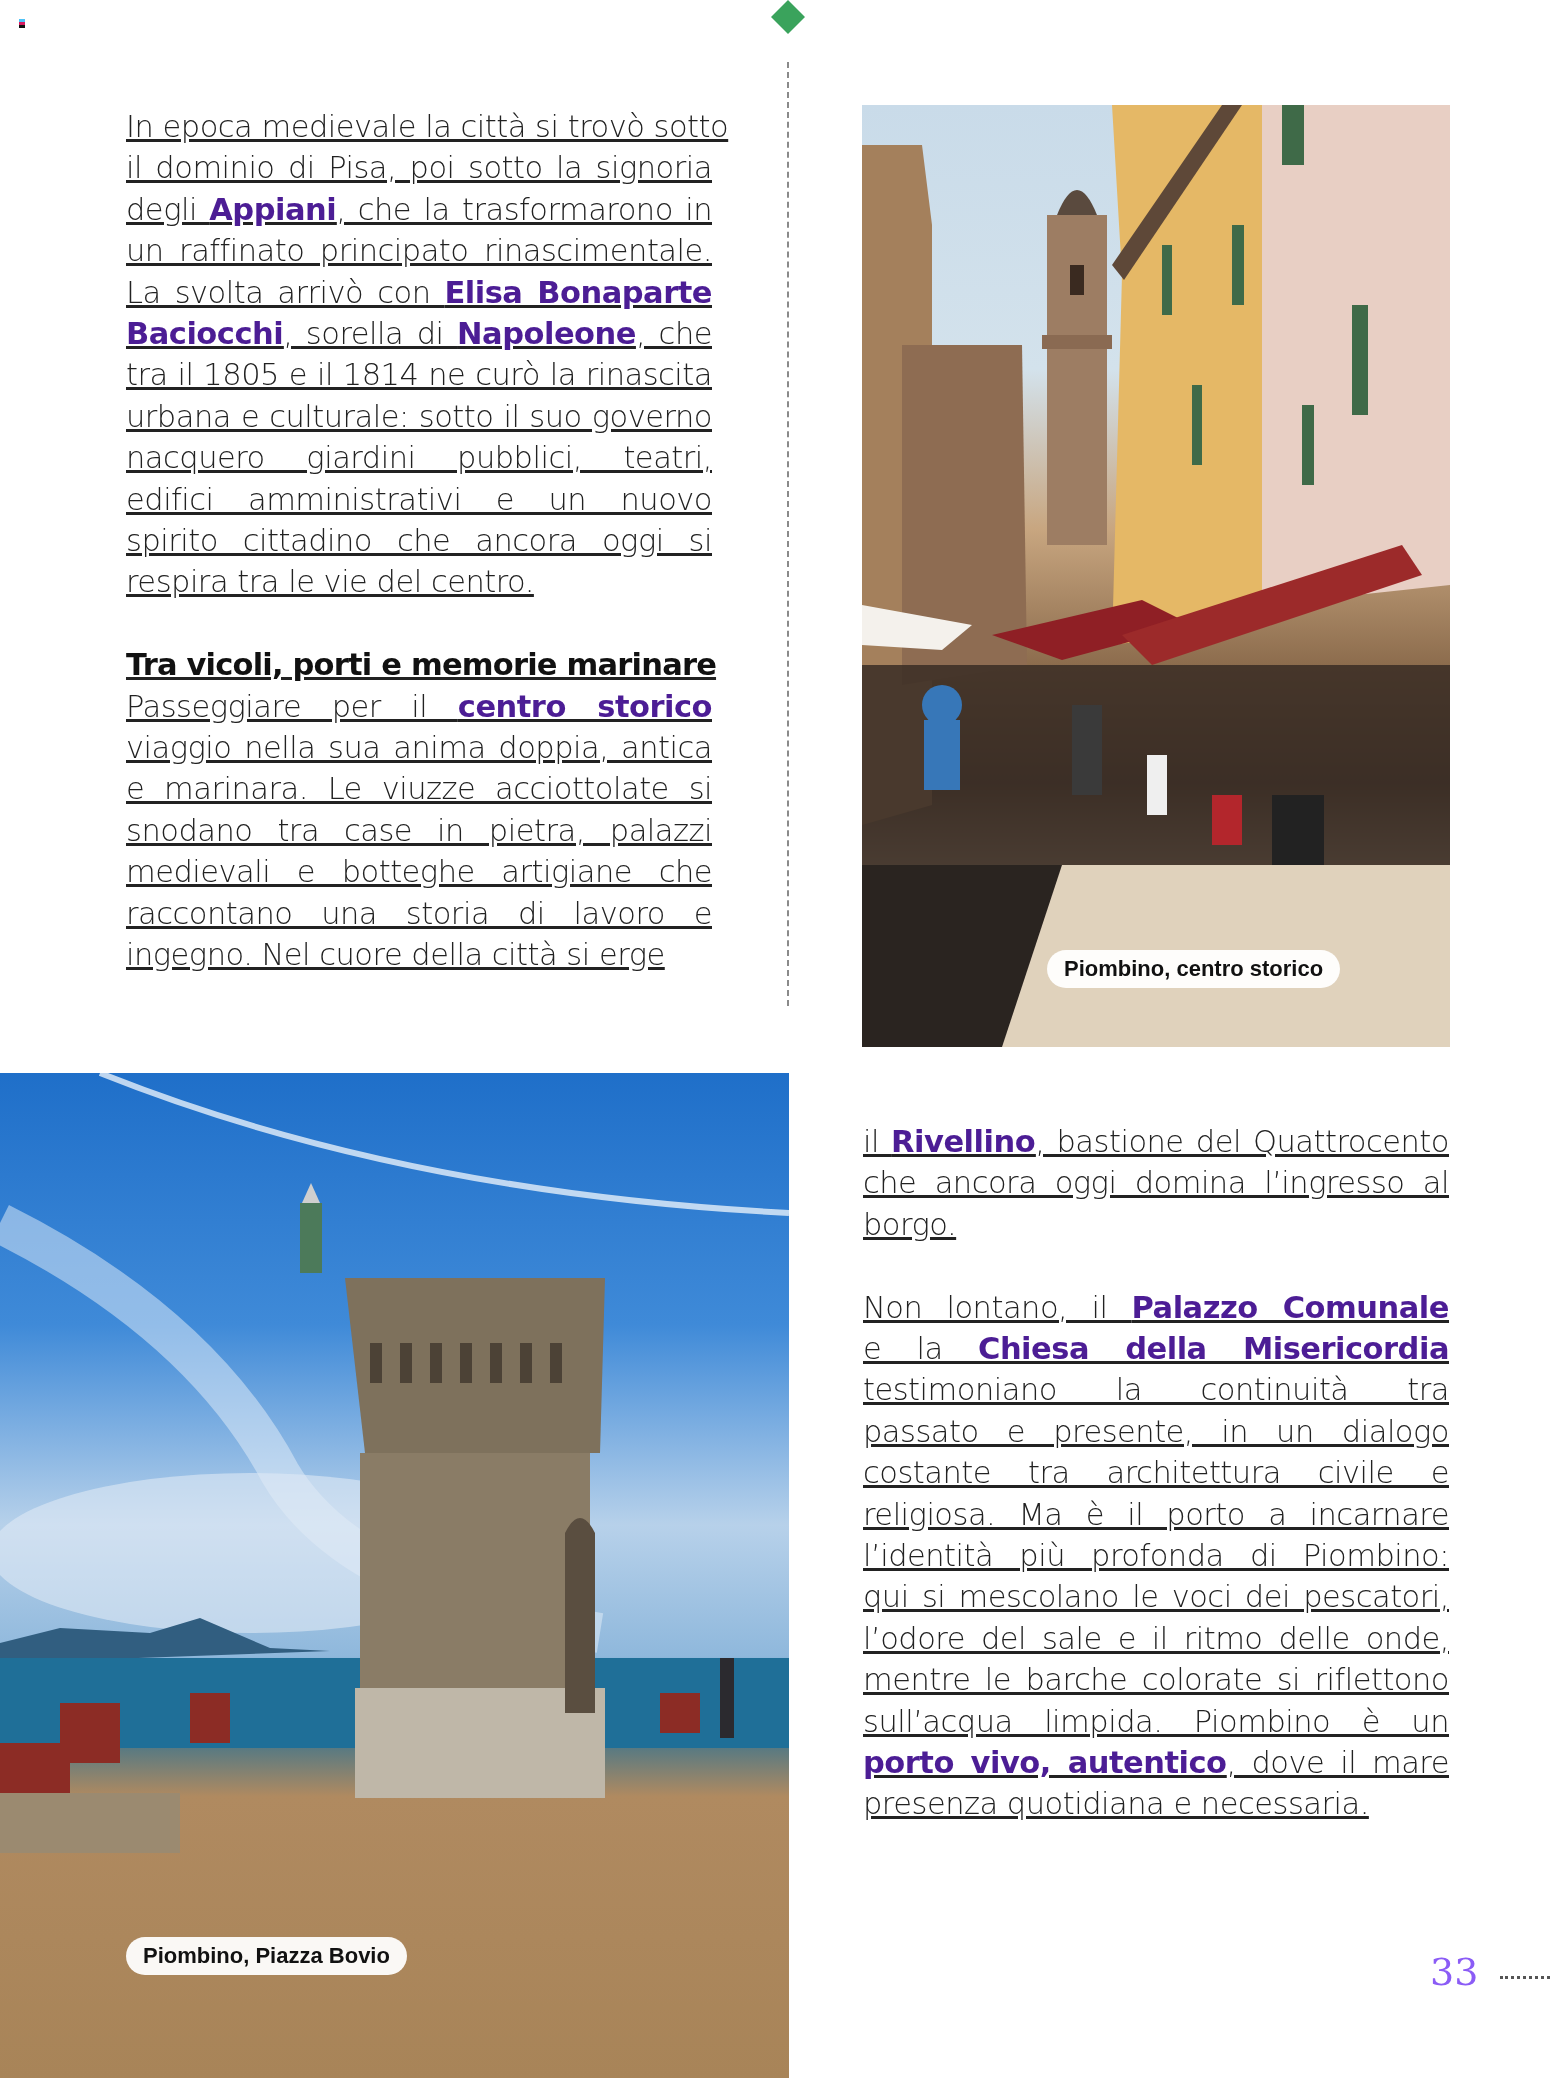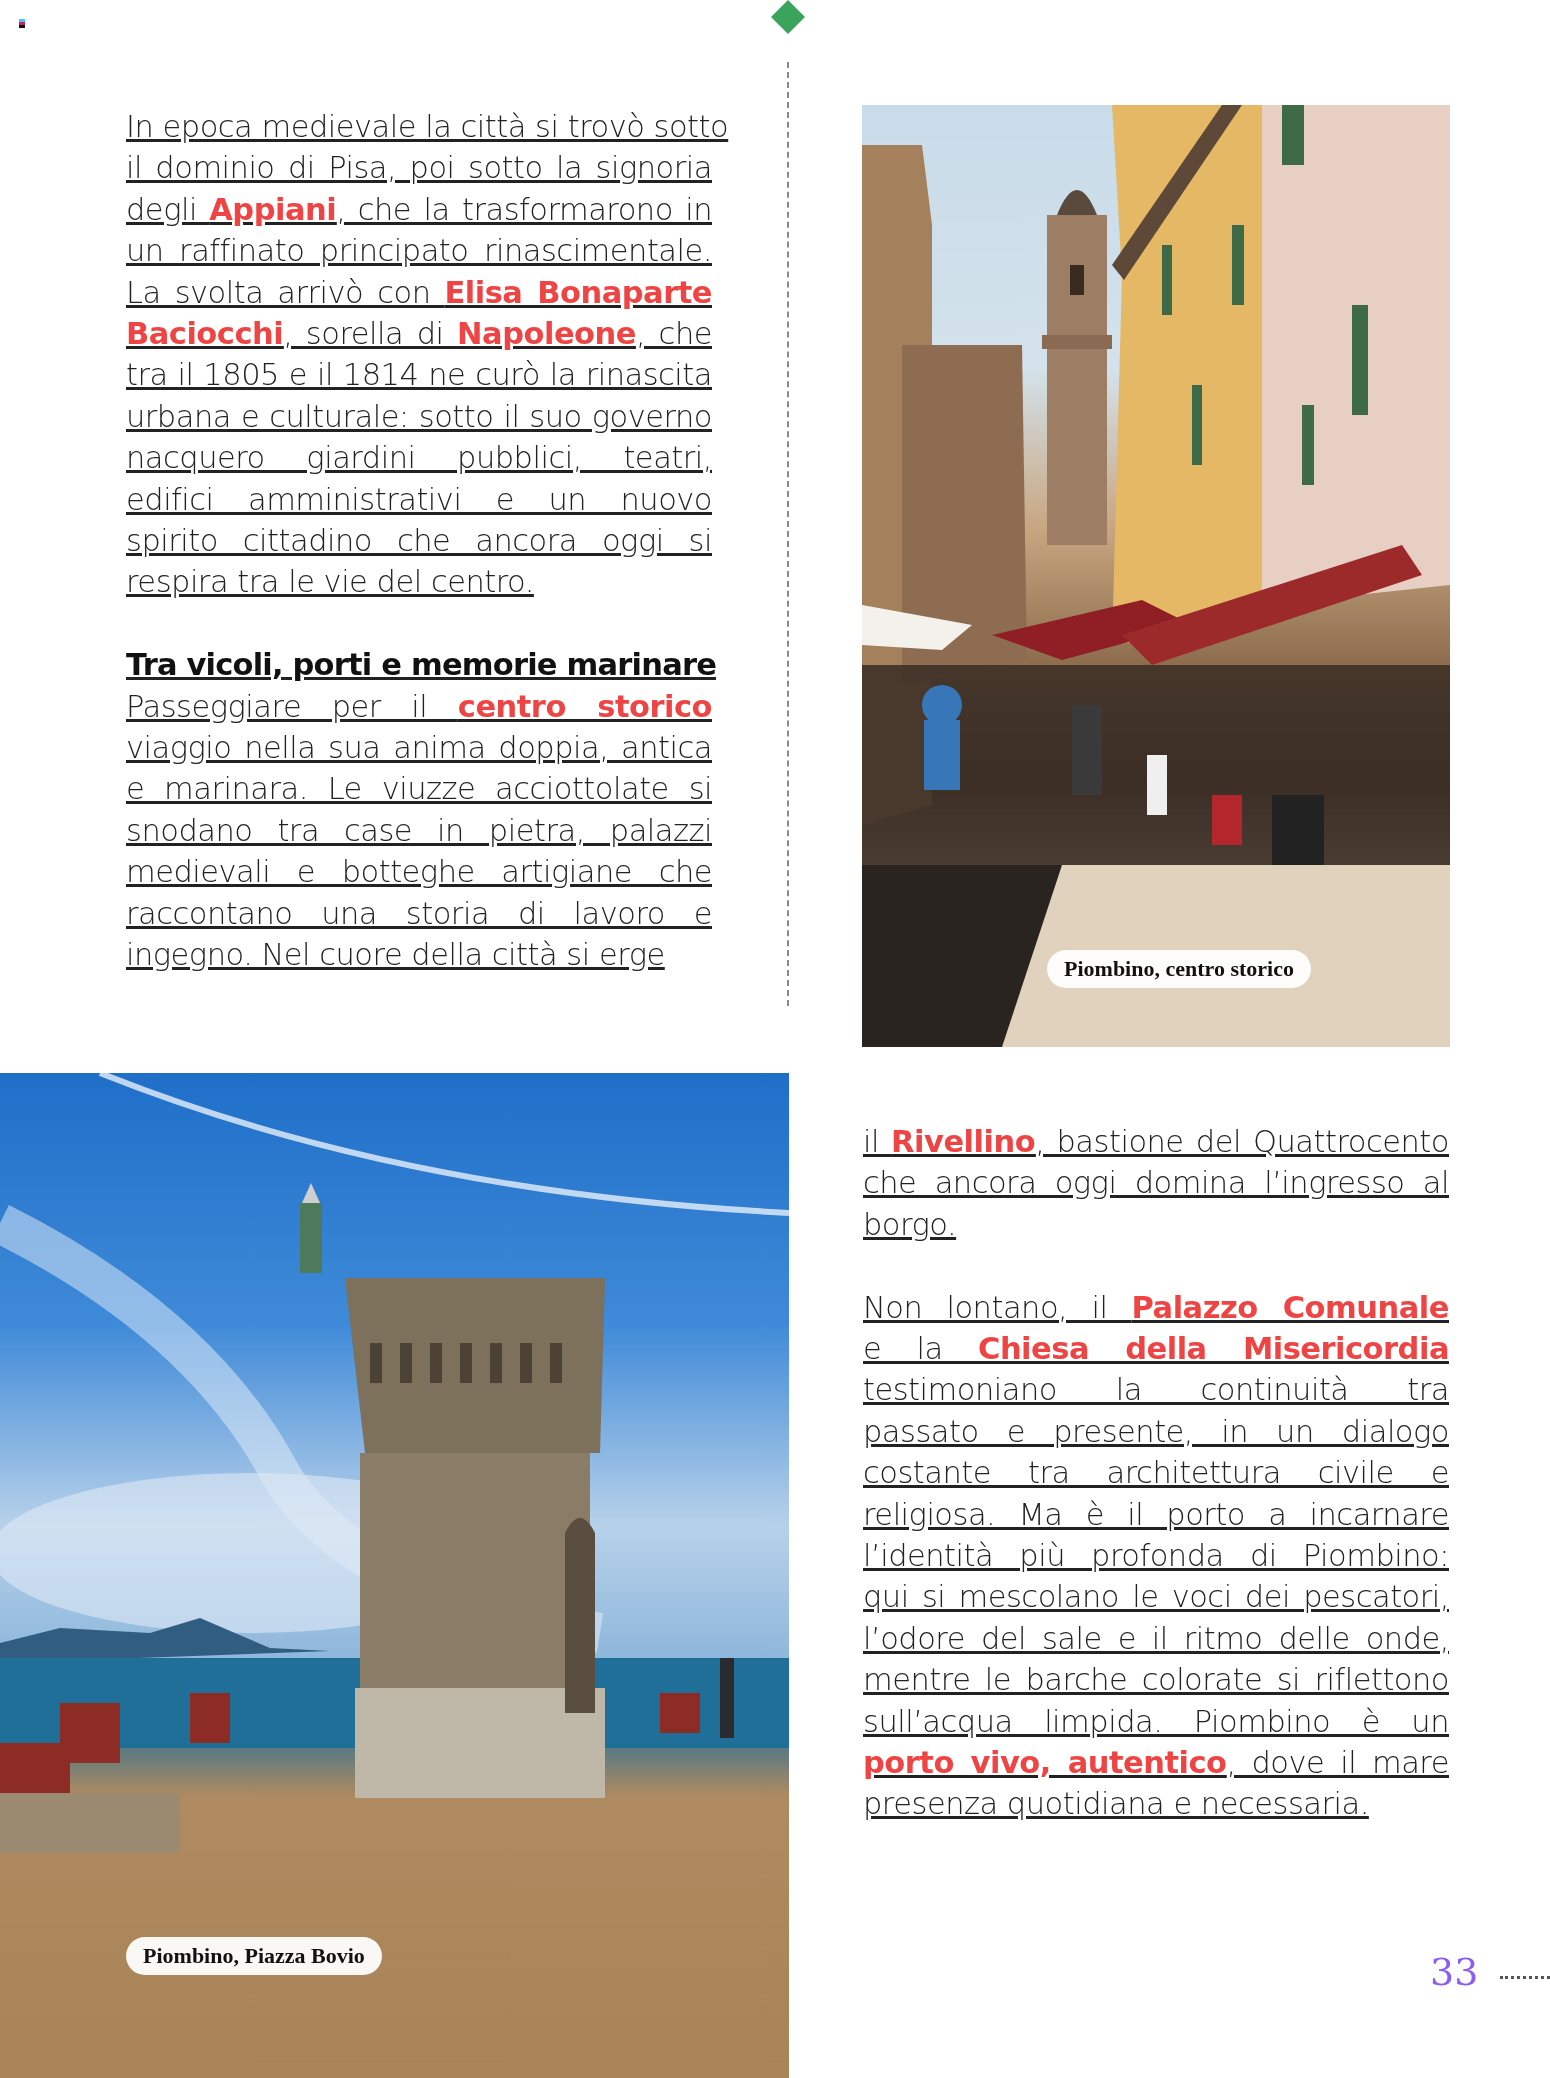--- a/index.html
+++ b/index.html
@@ -19,35 +19,35 @@
     border-left:2px dashed #8a8a8a;
   }
   .col {
     position:absolute; font-size:30.5px; line-height:41.4px; font-weight:300;
     text-align:justify; text-align-last:justify; letter-spacing:-0.5px;
     color:#222;
     text-decoration:underline;
   }
   .col .line { display:block; white-space:nowrap; text-align:justify; text-align-last:justify; }
   .col .line.last { text-align-last:left; }
-  .col b { font-weight:600; color:#ef4444; }
+  .col b { font-weight:600; color:#4c1d95; }
   .col .heading { font-weight:700; color:#111; text-align-last:left; letter-spacing:-0.8px; }
   .col .gap { display:block; height:41.4px; }
   #left-text { left:126px; top:106px; width:586px; }
   #right-text { left:863px; top:1121px; width:586px; }
 
   .photo { position:absolute; overflow:hidden; }
   #photo-street { left:862px; top:105px; width:588px; height:942px;
     background:linear-gradient(180deg,#c9dbe9 0%, #d3e2ec 28%, #c8a680 45%, #8a6a4b 60%, #4a3a2e 72%, #d8c8ae 86%, #e6d9c3 100%); }
   #photo-tower { left:0; top:1073px; width:789px; height:1005px;
     background:linear-gradient(180deg,#1f6fc9 0%, #3f8ad8 25%, #b7d1ea 45%, #8fb8dc 58%, #1f6f98 64%, #b08a60 72%, #a88458 100%); }
   .caption {
     position:absolute; background:rgba(255,255,255,0.94);
     border-radius:19px; height:38px; line-height:38px; padding:0 17px;
-    font-family:Liberation Serif, serif; font-weight:700; font-size:22px;
+    font-family:Liberation Sans, sans-serif; font-weight:700; font-size:22px;
     color:#111; white-space:nowrap;
   }
   #caption-street { left:1047px; top:950px; }
   #caption-tower { left:126px; top:1937px; }
 
   .page-num {
     position:absolute; left:1430px; top:1950px;
     font-family:"DejaVu Serif", serif; font-size:38px; color:#8b5cf6;
   }
   .page-dots {

